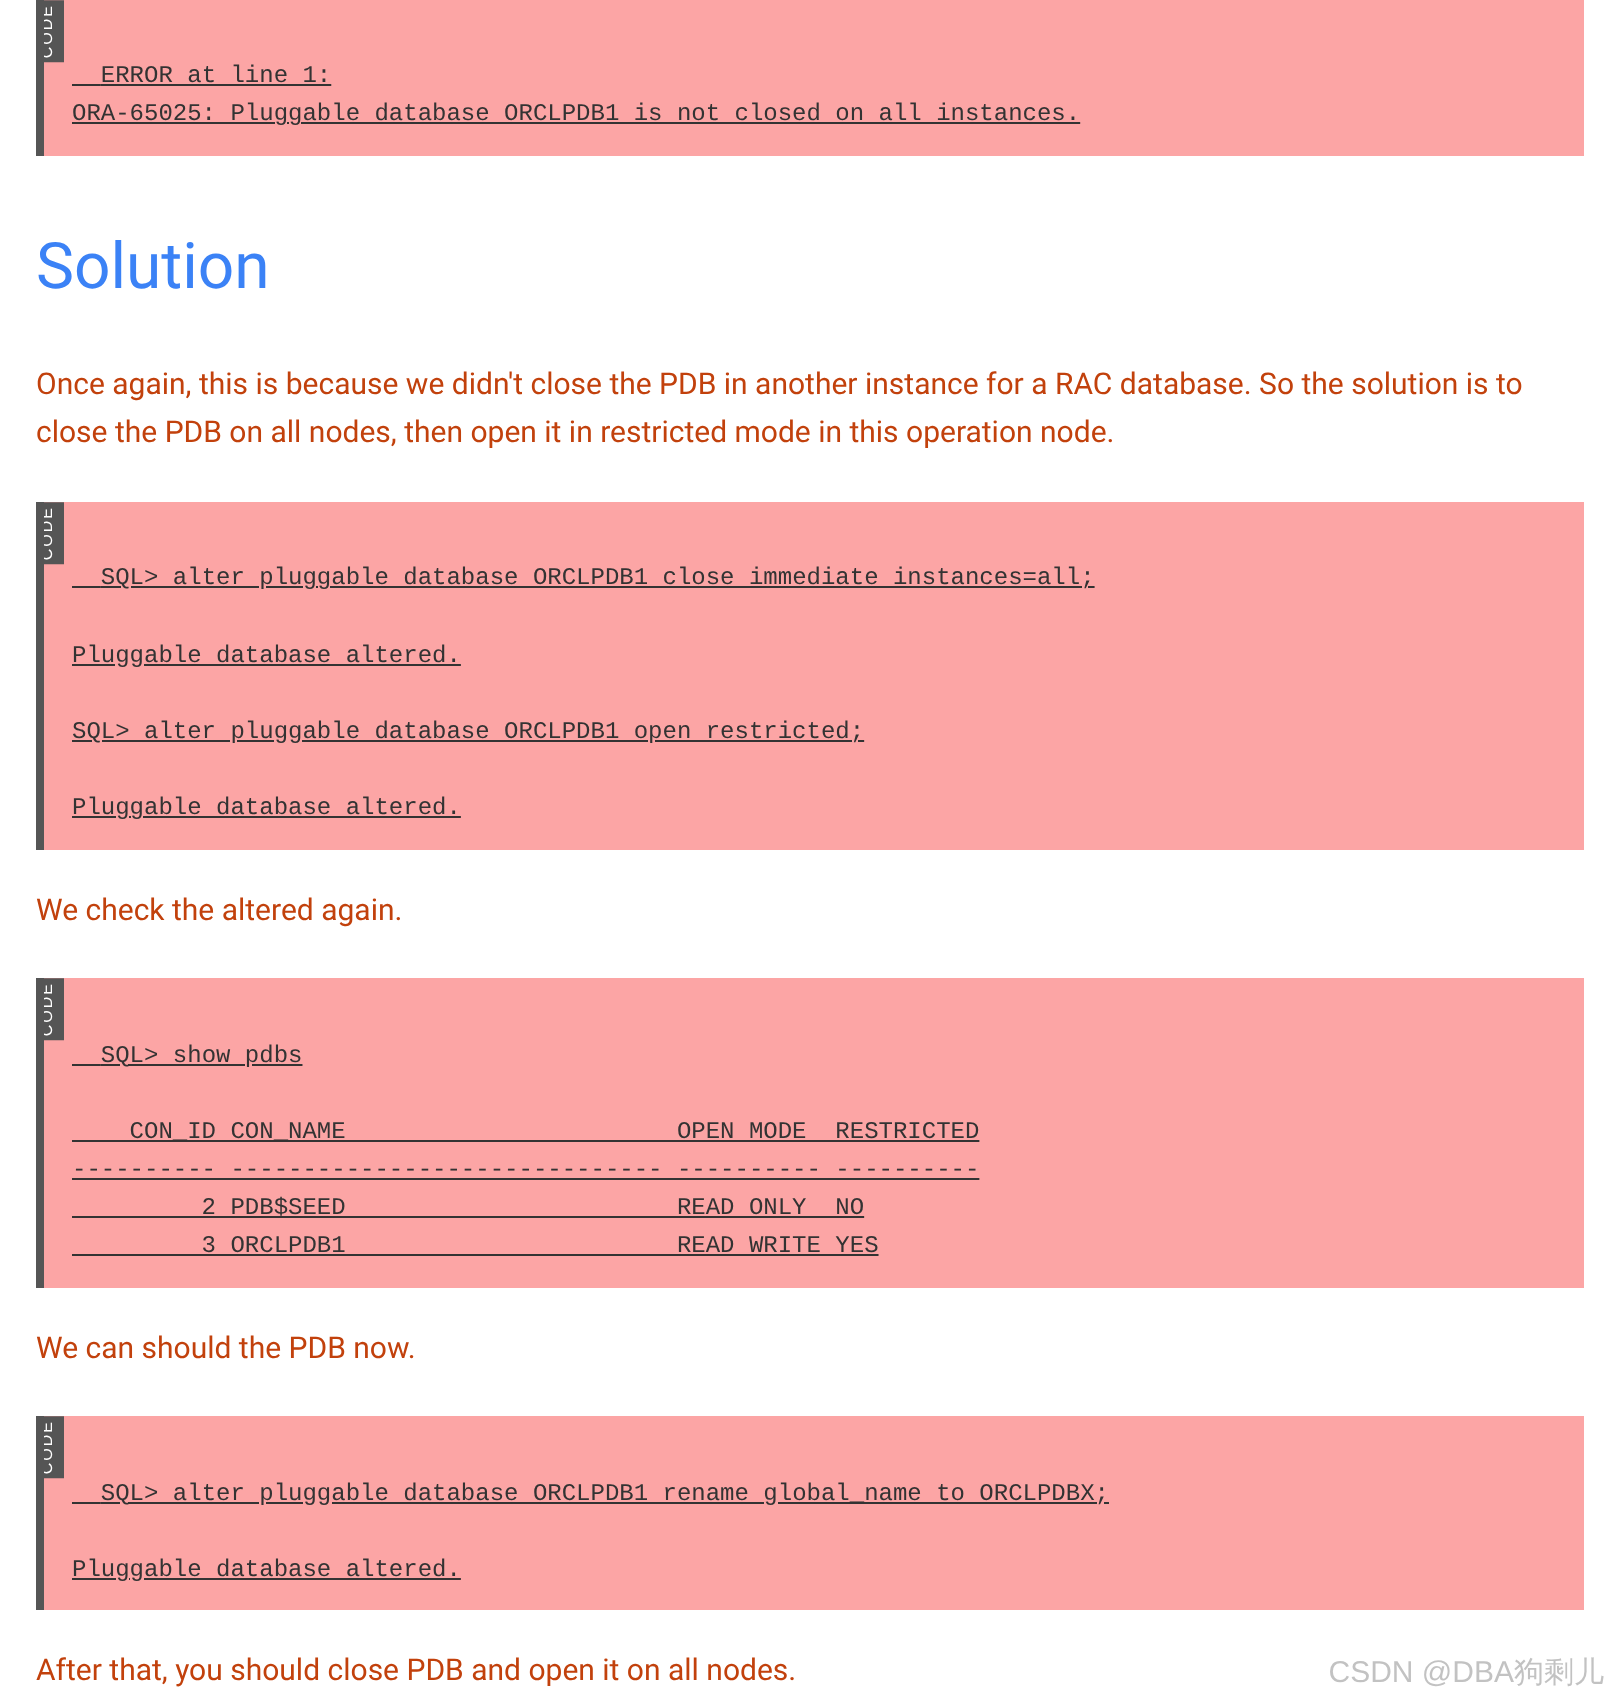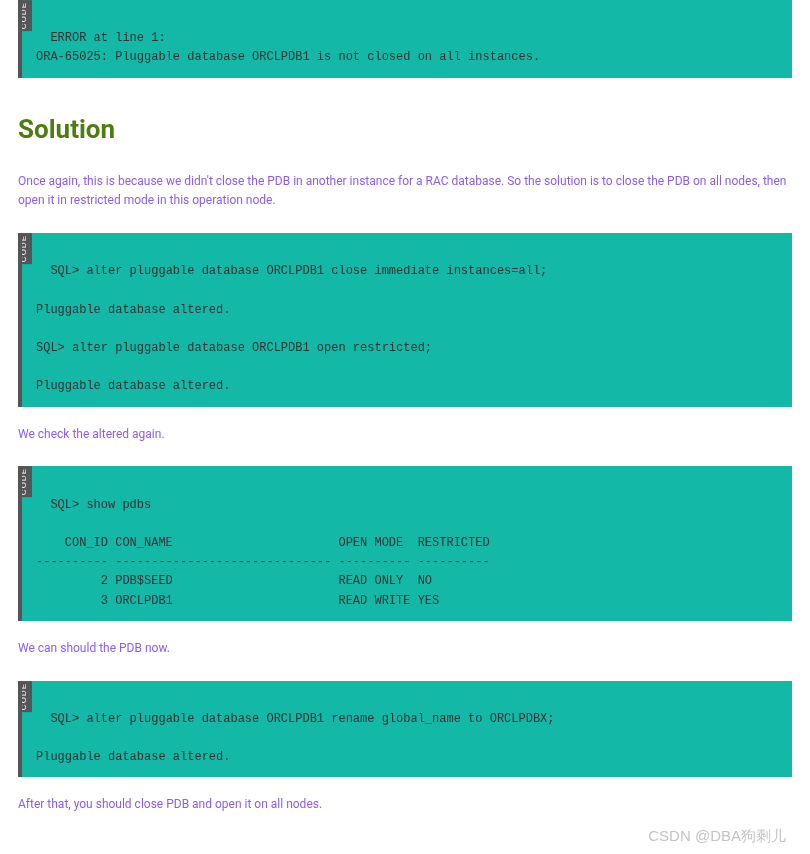--- a/index.html
+++ b/index.html
@@ -6,61 +6,62 @@
   body {
     margin: 0;
     padding: 0 18px 0 18px;
     font-family: -apple-system, BlinkMacSystemFont, "Segoe UI", Roboto, "Helvetica Neue", Arial, sans-serif;
     color: #333;
     background: #fff;
     width: 810px;
   }
   .code-block {
     position: relative;
-    background: #14b8a6;
+    background: #fca5a5;
     border-left: 4px solid #555;
     padding: 10px 14px 10px 14px;
     margin: 0 0 18px 0;
     font-family: "Courier New", Courier, monospace;
     font-size: 12px;
     line-height: 1.6;
     white-space: pre;
     color: #333;
     overflow-x: auto;
+    text-decoration: underline;
   }
   .code-tab {
     position: absolute;
     left: -4px;
     top: 0;
     width: 14px;
     background: #555;
     color: #fff;
     font-size: 8px;
     letter-spacing: 1px;
     writing-mode: vertical-rl;
     transform: rotate(180deg);
     text-align: center;
     padding: 2px 0;
     font-family: Arial, sans-serif;
   }
   h2.solution {
-    font-size: 26px;
-    font-weight: 700;
-    color: #4d7c0f;
+    font-size: 32px;
+    font-weight: 400;
+    color: #3b82f6;
     margin: 36px 0 28px 0;
   }
   p.body {
-    font-size: 12px;
+    font-size: 15px;
     line-height: 1.65;
-    color: #8b5cf6;
+    color: #c2410c;
     margin: 0 0 22px 0;
   }
   .watermark {
     position: fixed;
-    right: 24px;
+    right: 8px;
     bottom: 8px;
     font-size: 15px;
     color: rgba(120,120,120,0.45);
     font-family: Arial, sans-serif;
     pointer-events: none;
   }
 </style>
 </head>
 <body>
 

